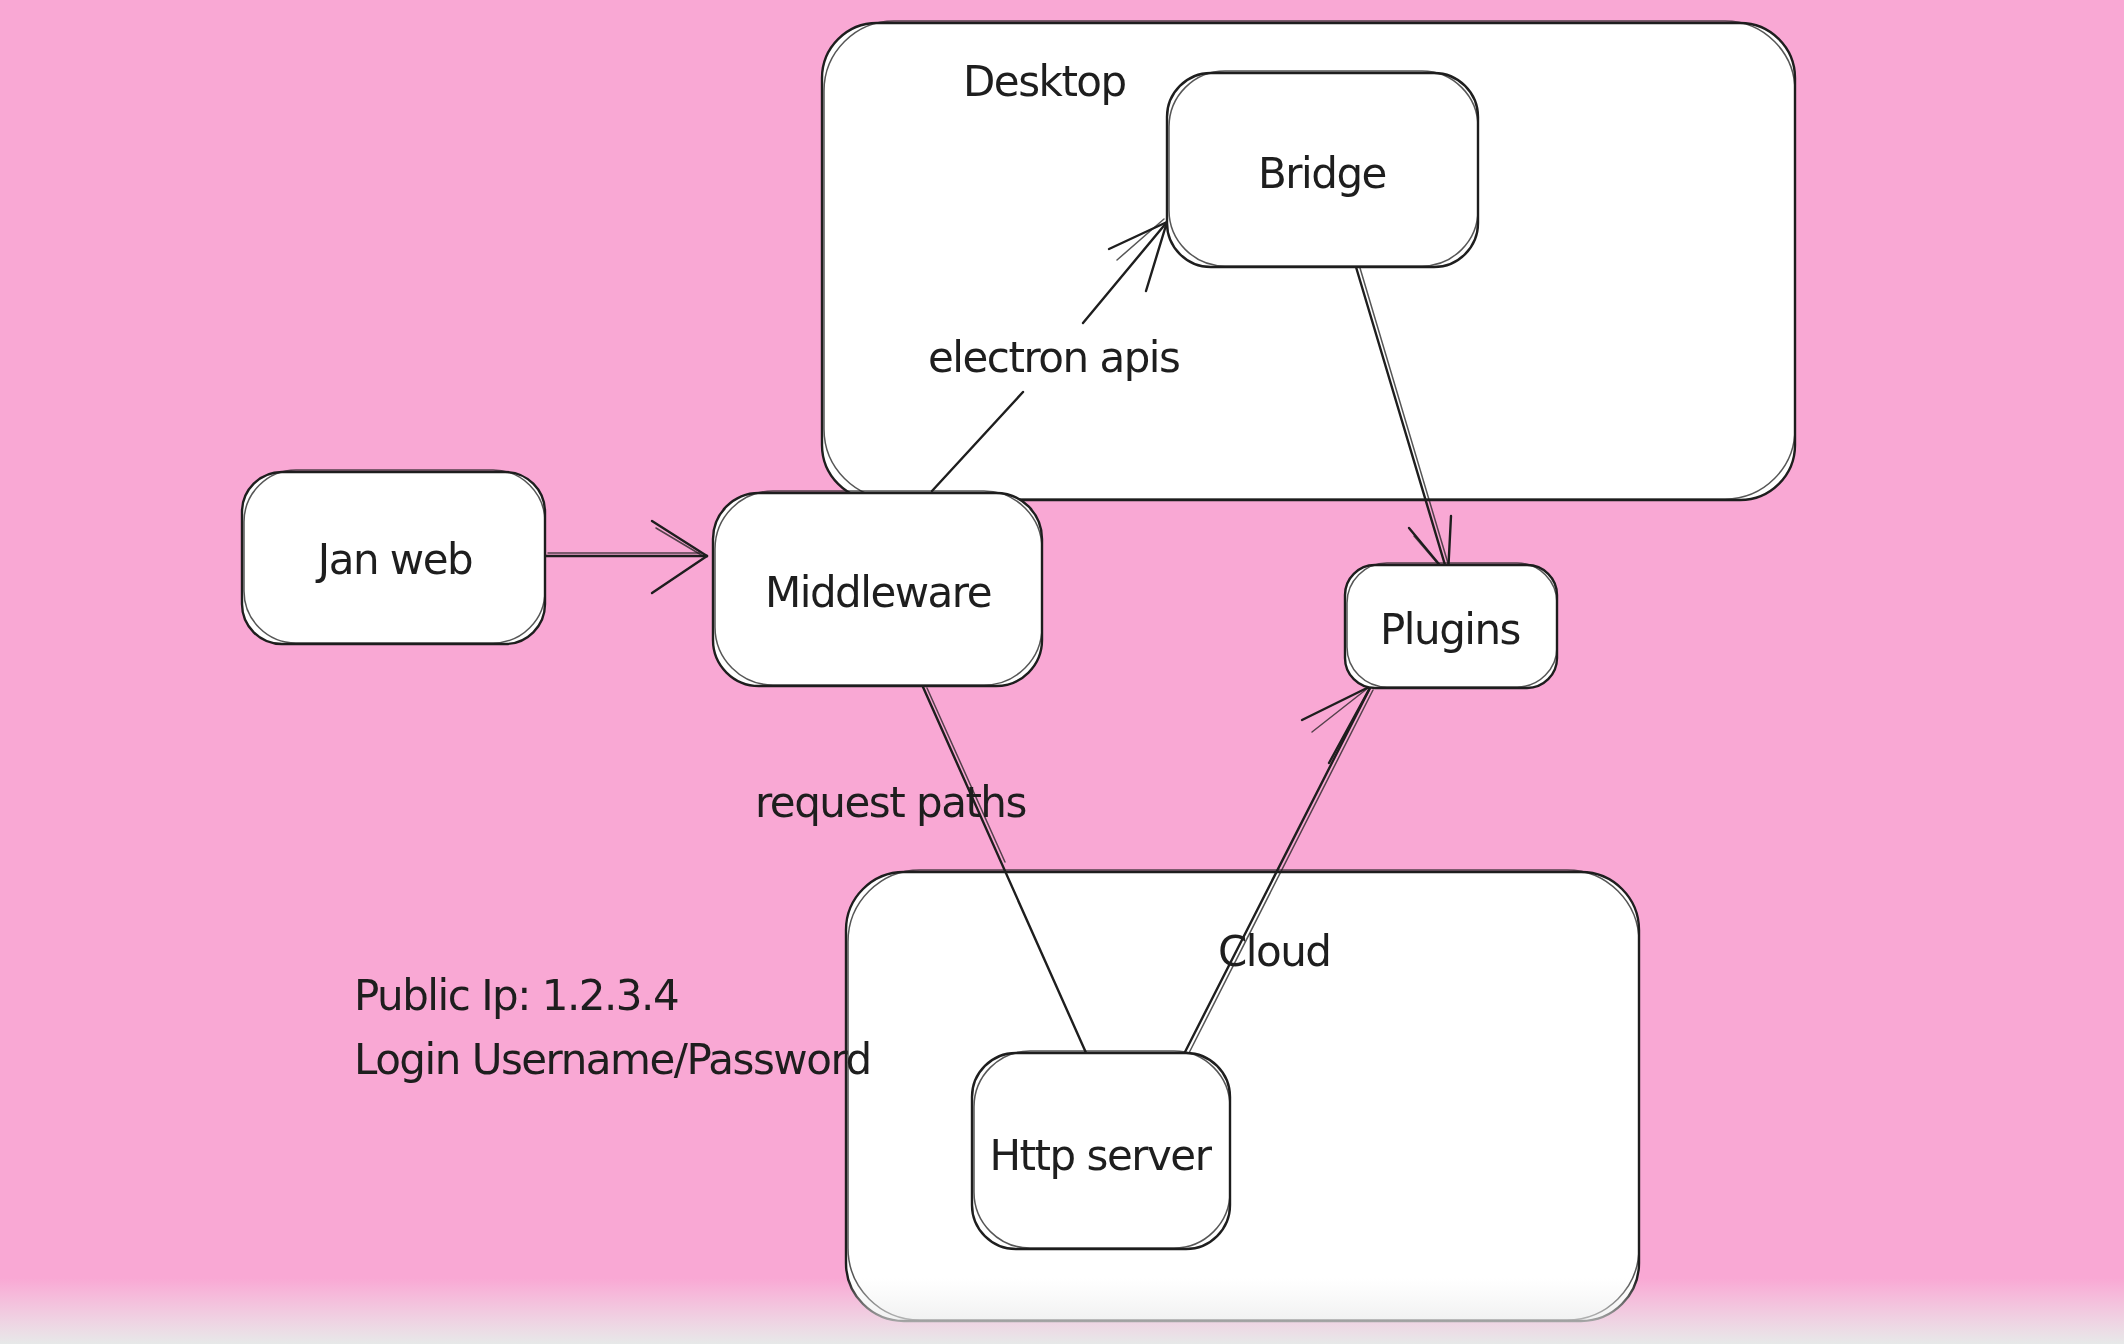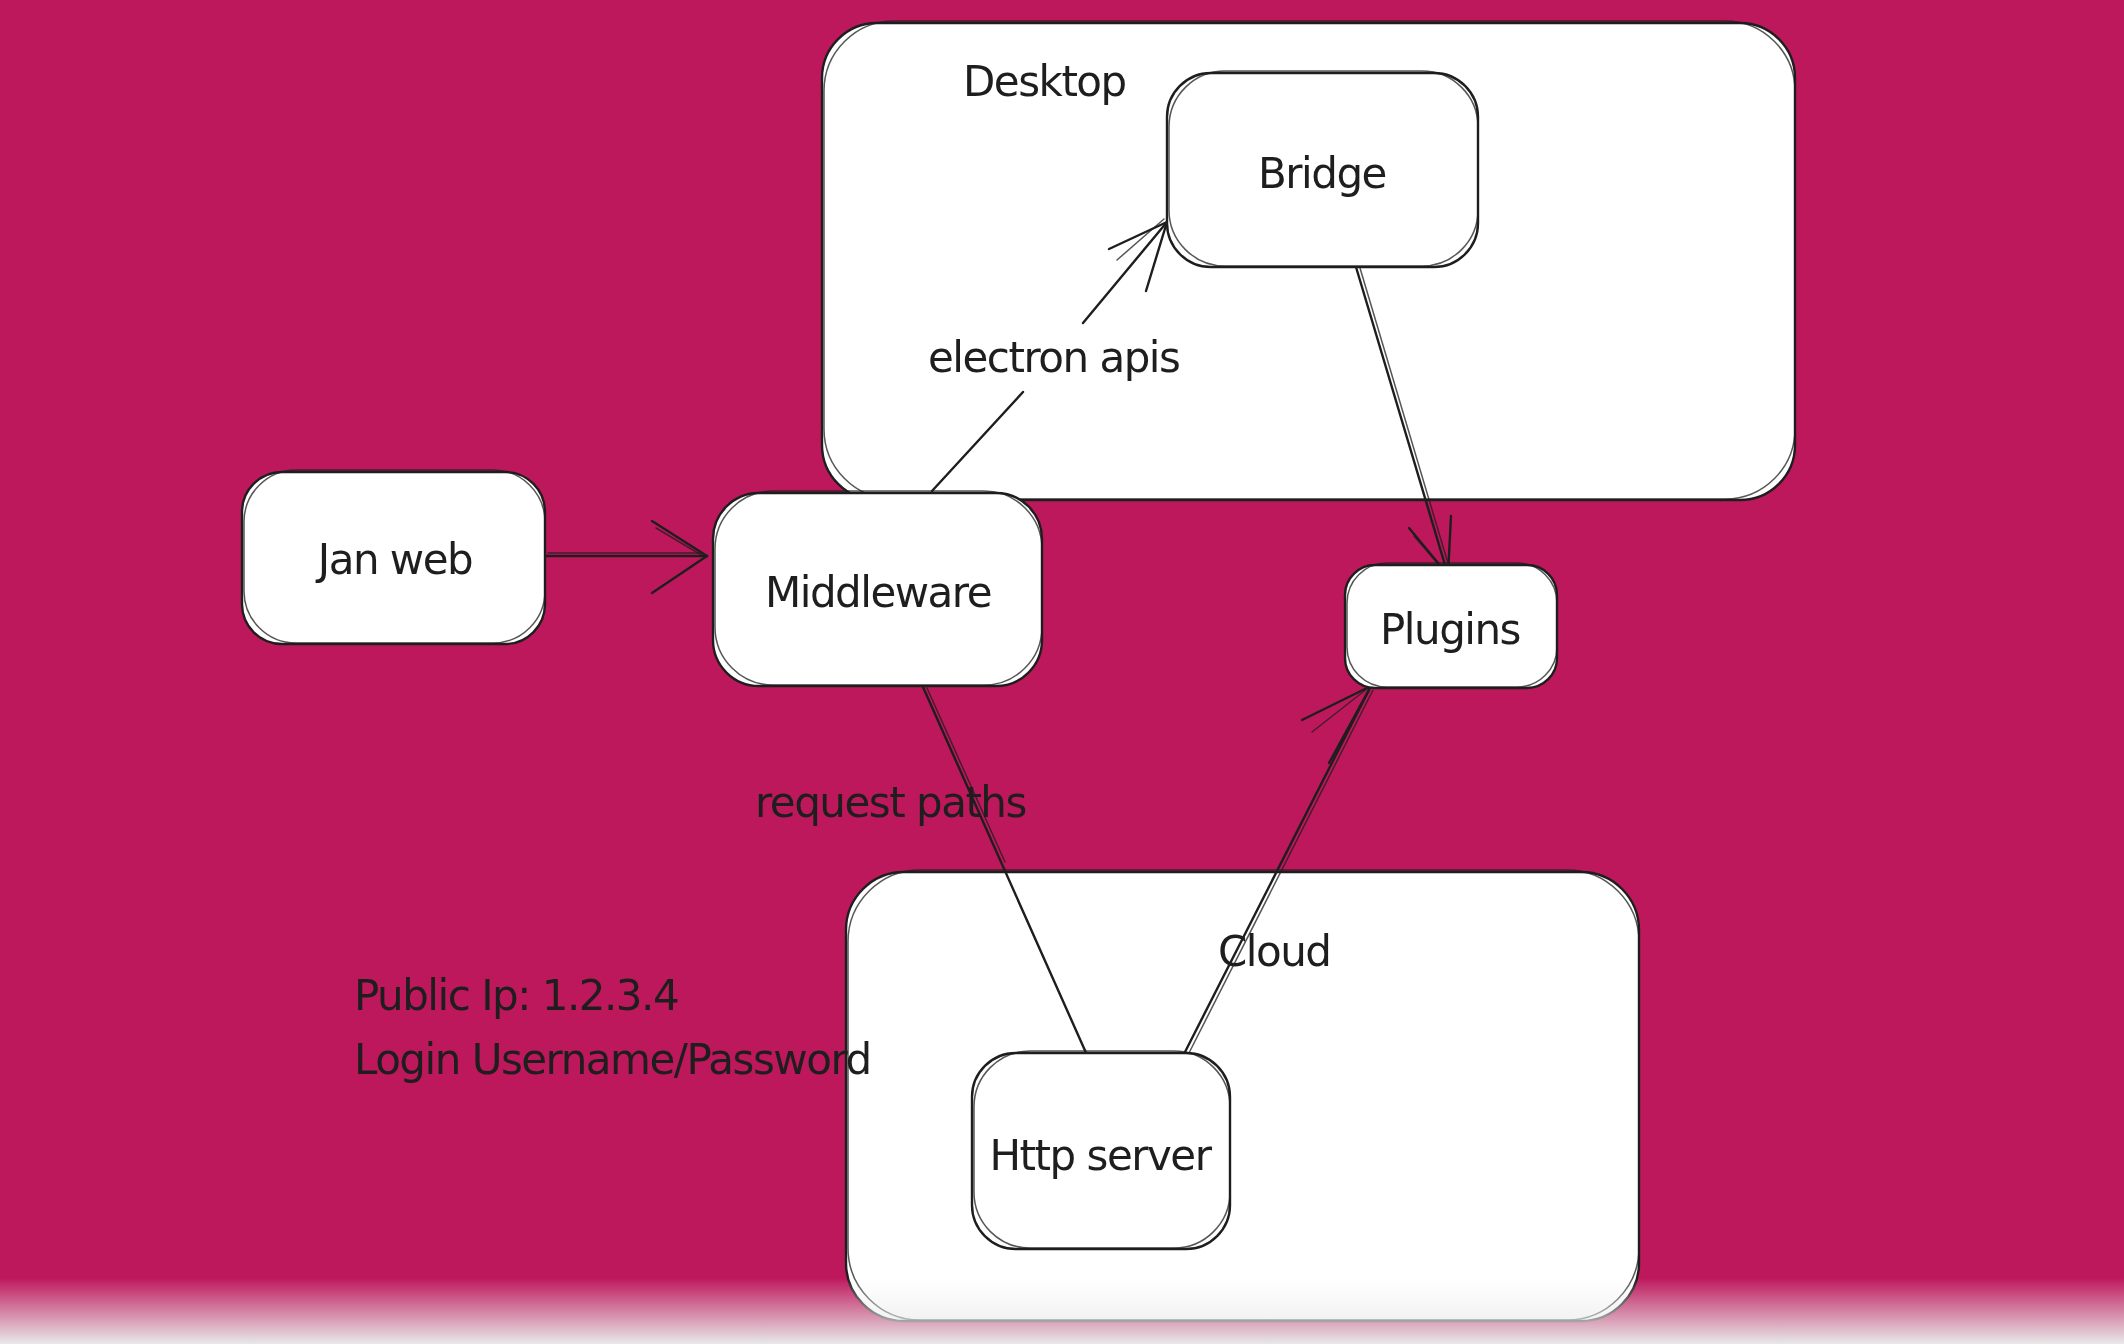--- a/index.html
+++ b/index.html
@@ -1,20 +1,20 @@
 <!DOCTYPE html>
 <html><head>
 <meta charset="utf-8">
 <style>
   html, body { margin: 0; padding: 0; background: #fff; }
   #stage {
     position: relative;
     width: 2124px;
     height: 1344px;
-    background: #be185d;
+    background: #f9a8d4;
     overflow: hidden;
   }
   svg { display: block; width: 100%; height: 100%; }
   .sketch {
     stroke: #1e1e1e;
     fill: none;
     stroke-width: 2.4;
     stroke-linecap: round;
     stroke-linejoin: round;
   }

